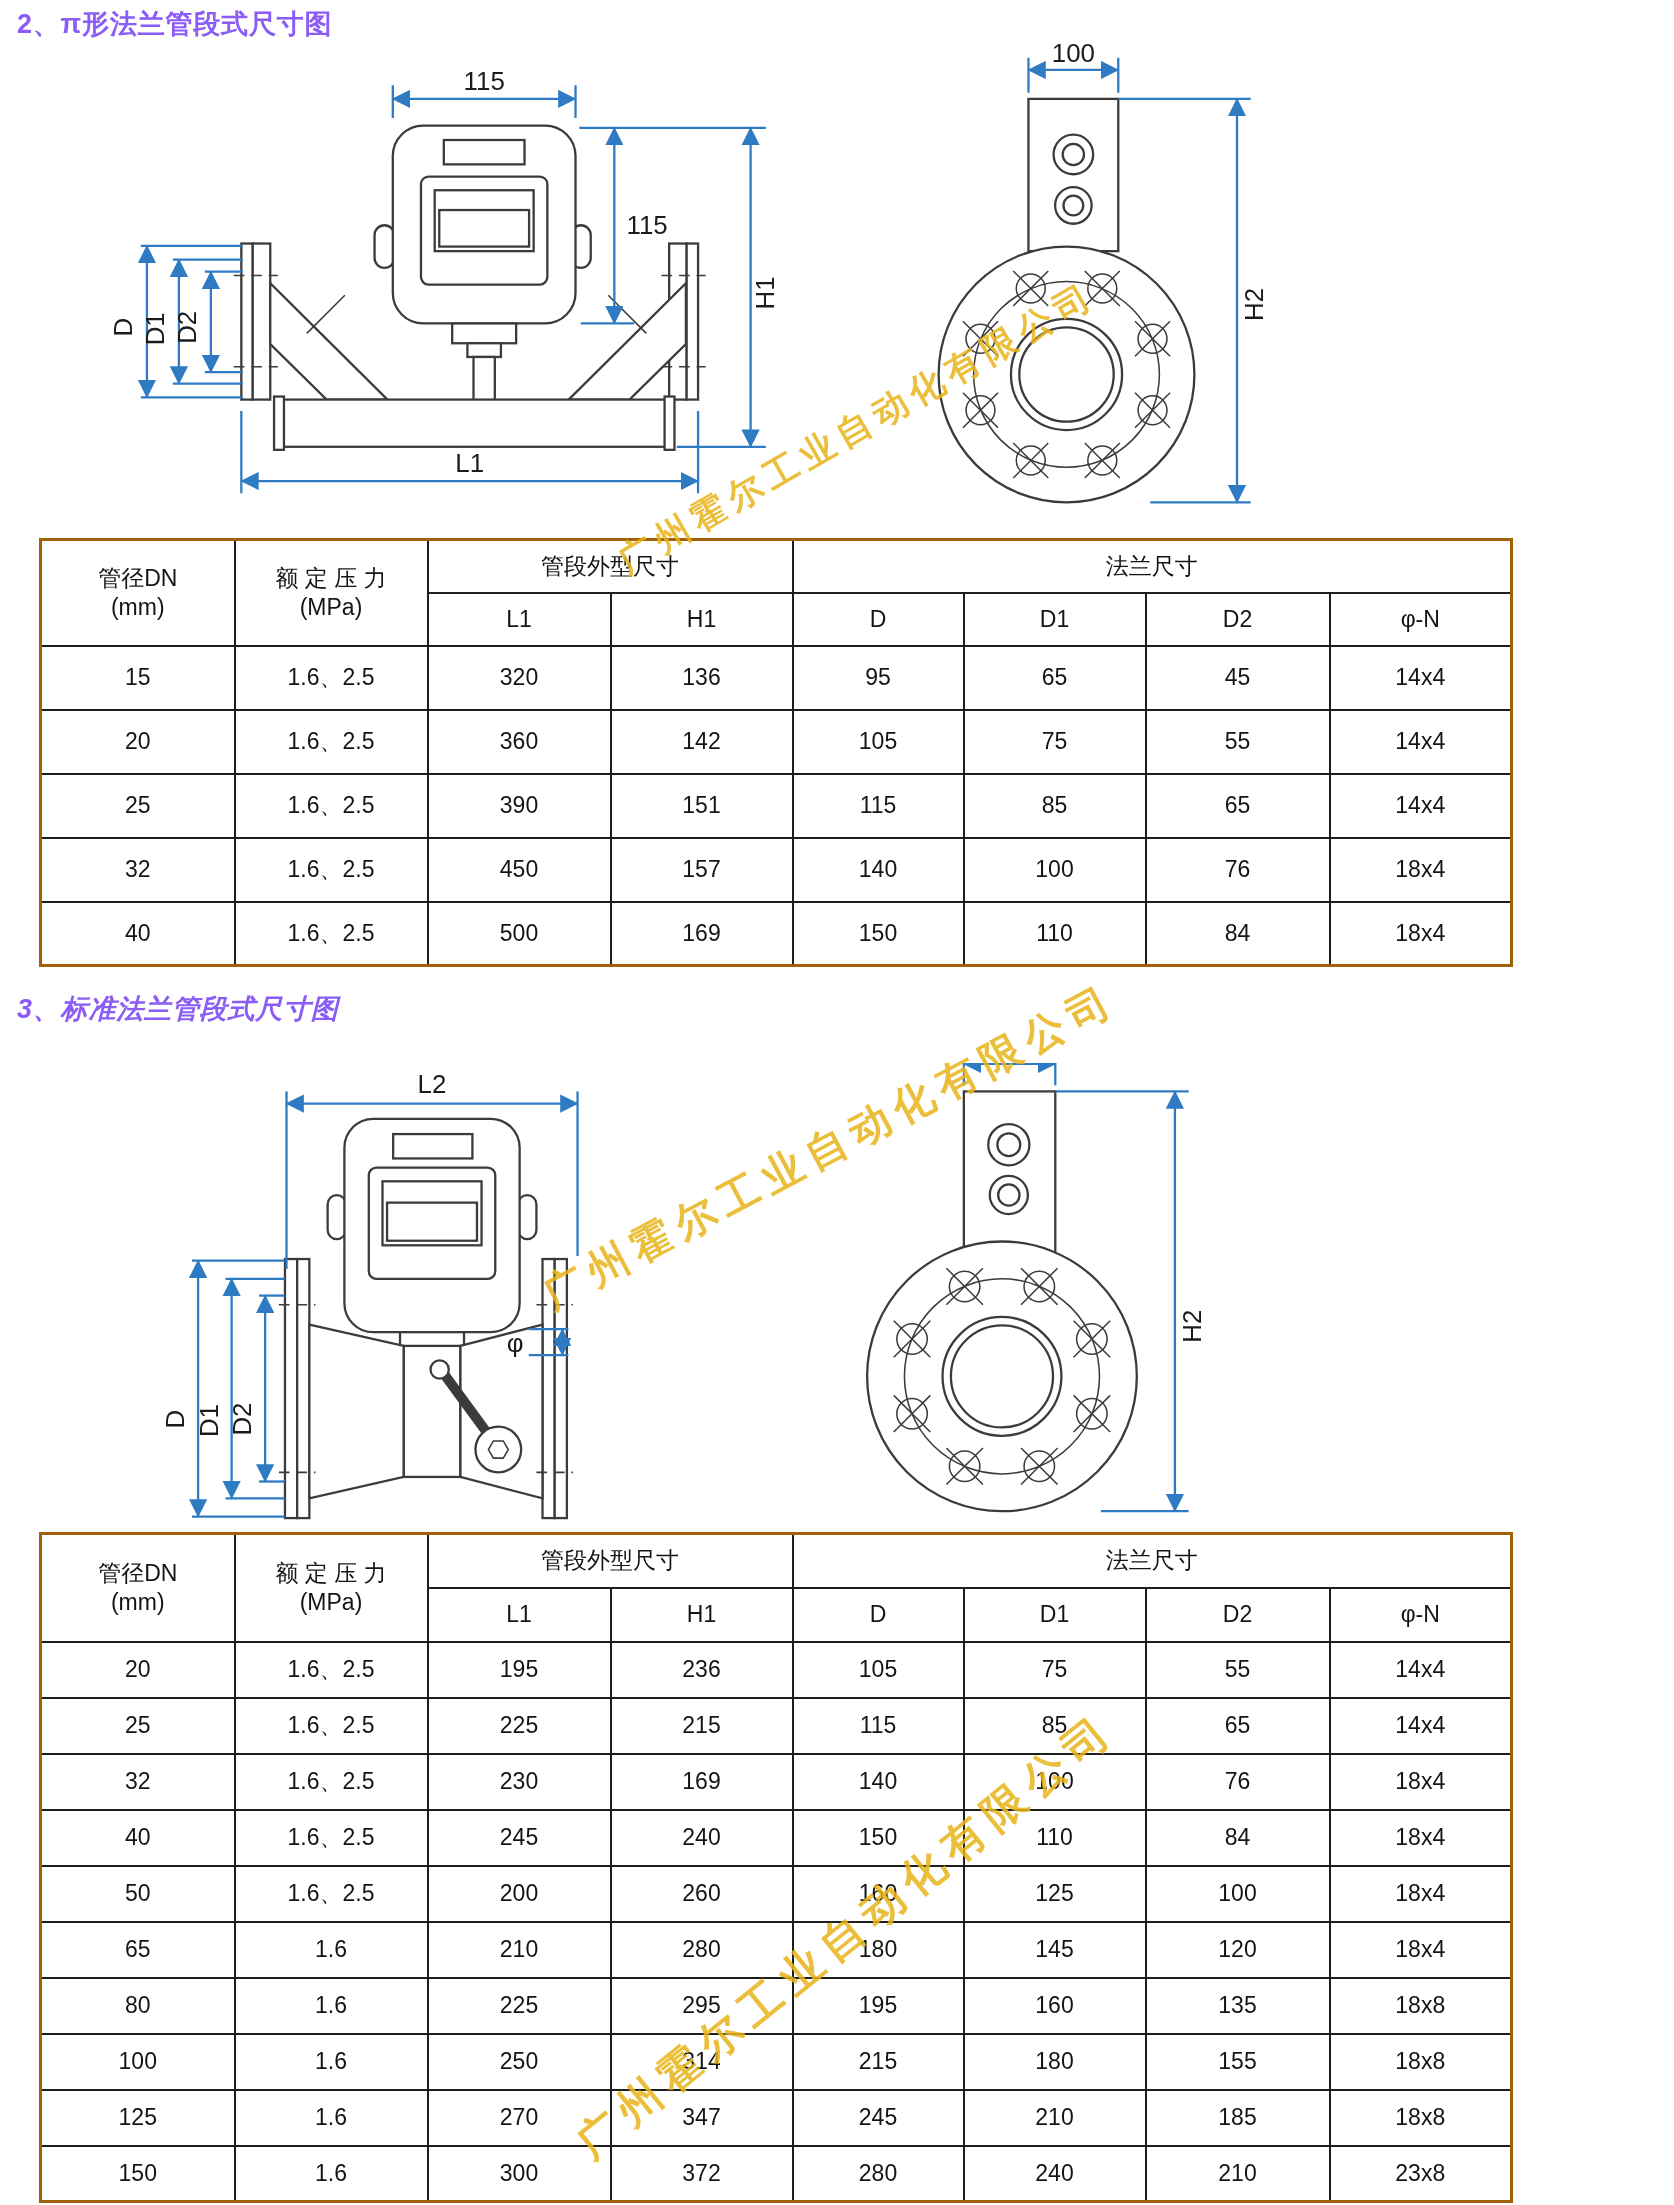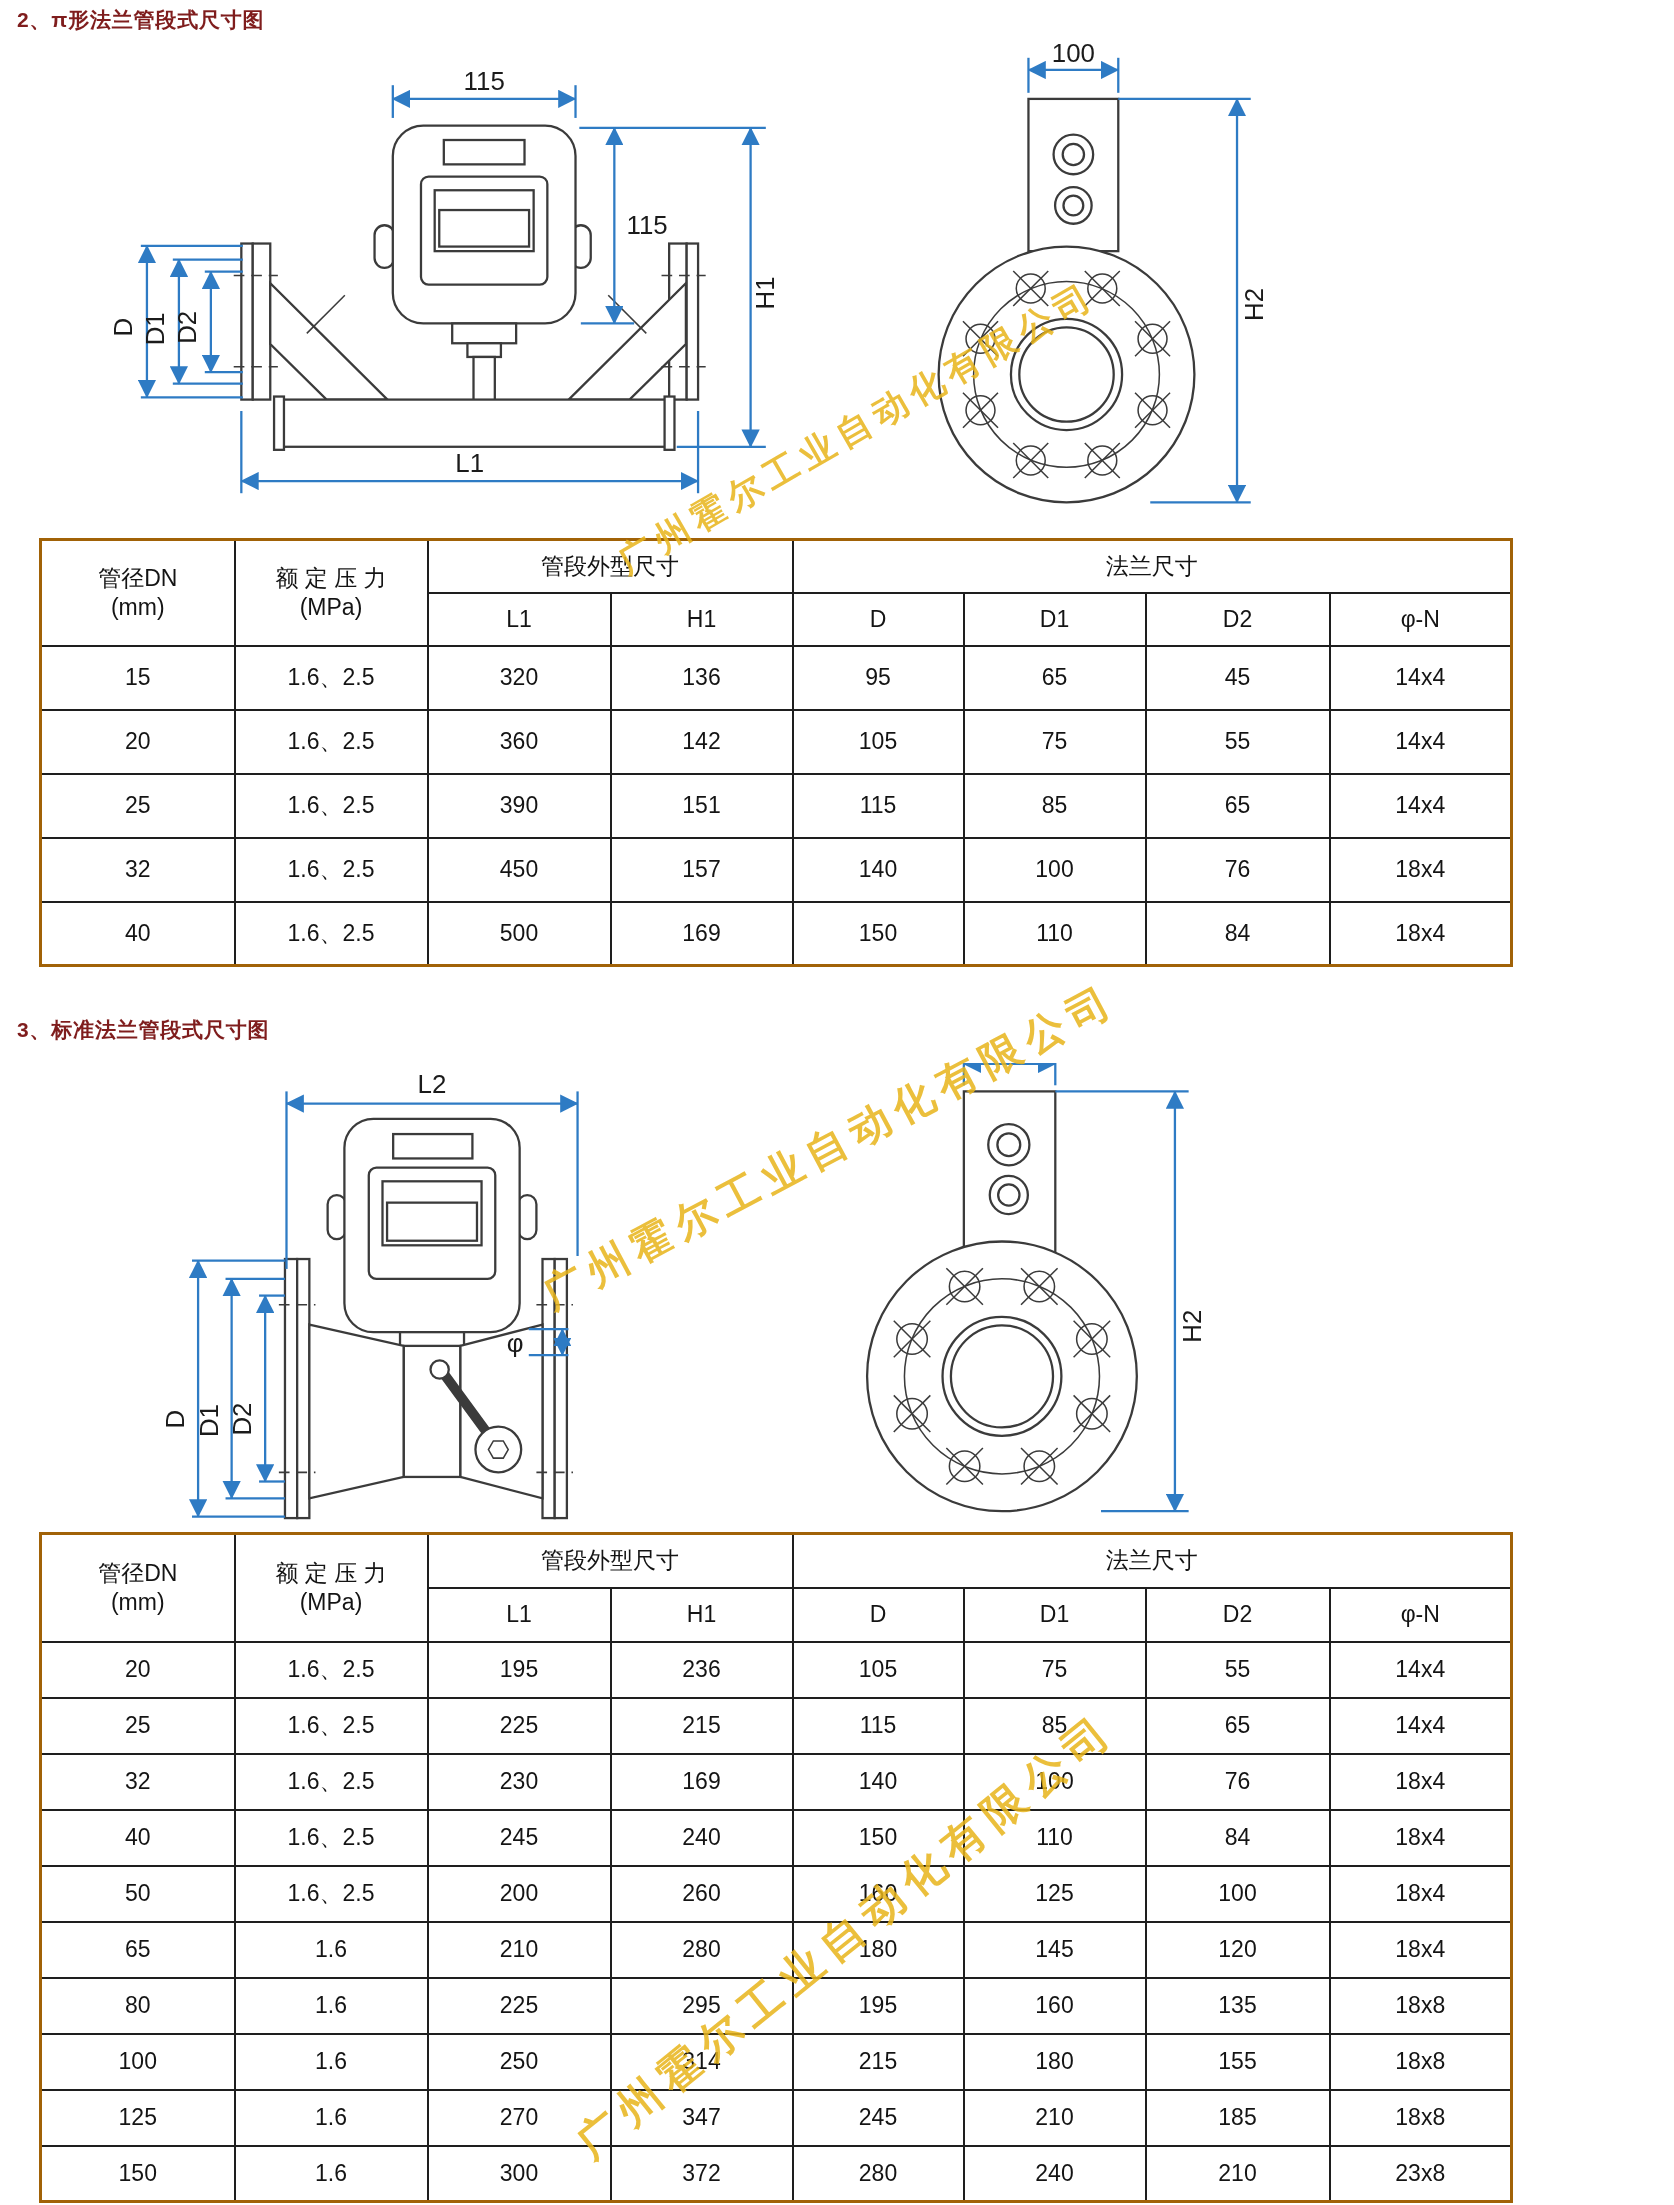--- a/index.html
+++ b/index.html
@@ -1,21 +1,21 @@
 <!DOCTYPE html>
 <html style="font-size:12.2px"><head>
 <meta charset="utf-8">
 <style>
   html,body { margin:0; padding:0; background:#ffffff; }
   body { font-family:"Liberation Sans", sans-serif; }
   .page { position:relative; width:1674px; height:2205px; background:#fff; overflow:hidden; }
 
-  .sec-title { position:absolute; font-size:21px; font-weight:bold; color:#7f1d1d; letter-spacing:0.8px; white-space:nowrap; }
+  .sec-title { position:absolute; font-size:27px; font-weight:bold; color:#8b5cf6; letter-spacing:0.8px; white-space:nowrap; }
   #title-pi  { left:17px; top:6.1px; }
-  #title-std { left:17px; top:1016px; }
+  #title-std { left:17px; top:991px;font-style:italic; }
 
   table.spec { position:absolute; left:39px; border-collapse:collapse; table-layout:fixed; background:transparent; border:3px solid #a16207; }
   .spec th, .spec td { border:2.3px solid #1e1e1e; text-align:center; vertical-align:middle;
                        font-size:23px; font-weight:normal; color:#141414; padding:0;
                        white-space:pre-line; line-height:1.25; }
   .spec.t1 { top:538px;  width:1471px; }
   .spec.t2 { top:1532px; width:1471px; }
   .spec.t1 thead tr { height:53px; }
   .spec.t1 tbody tr { height:64px; }
   .spec.t2 thead tr { height:54px; }

